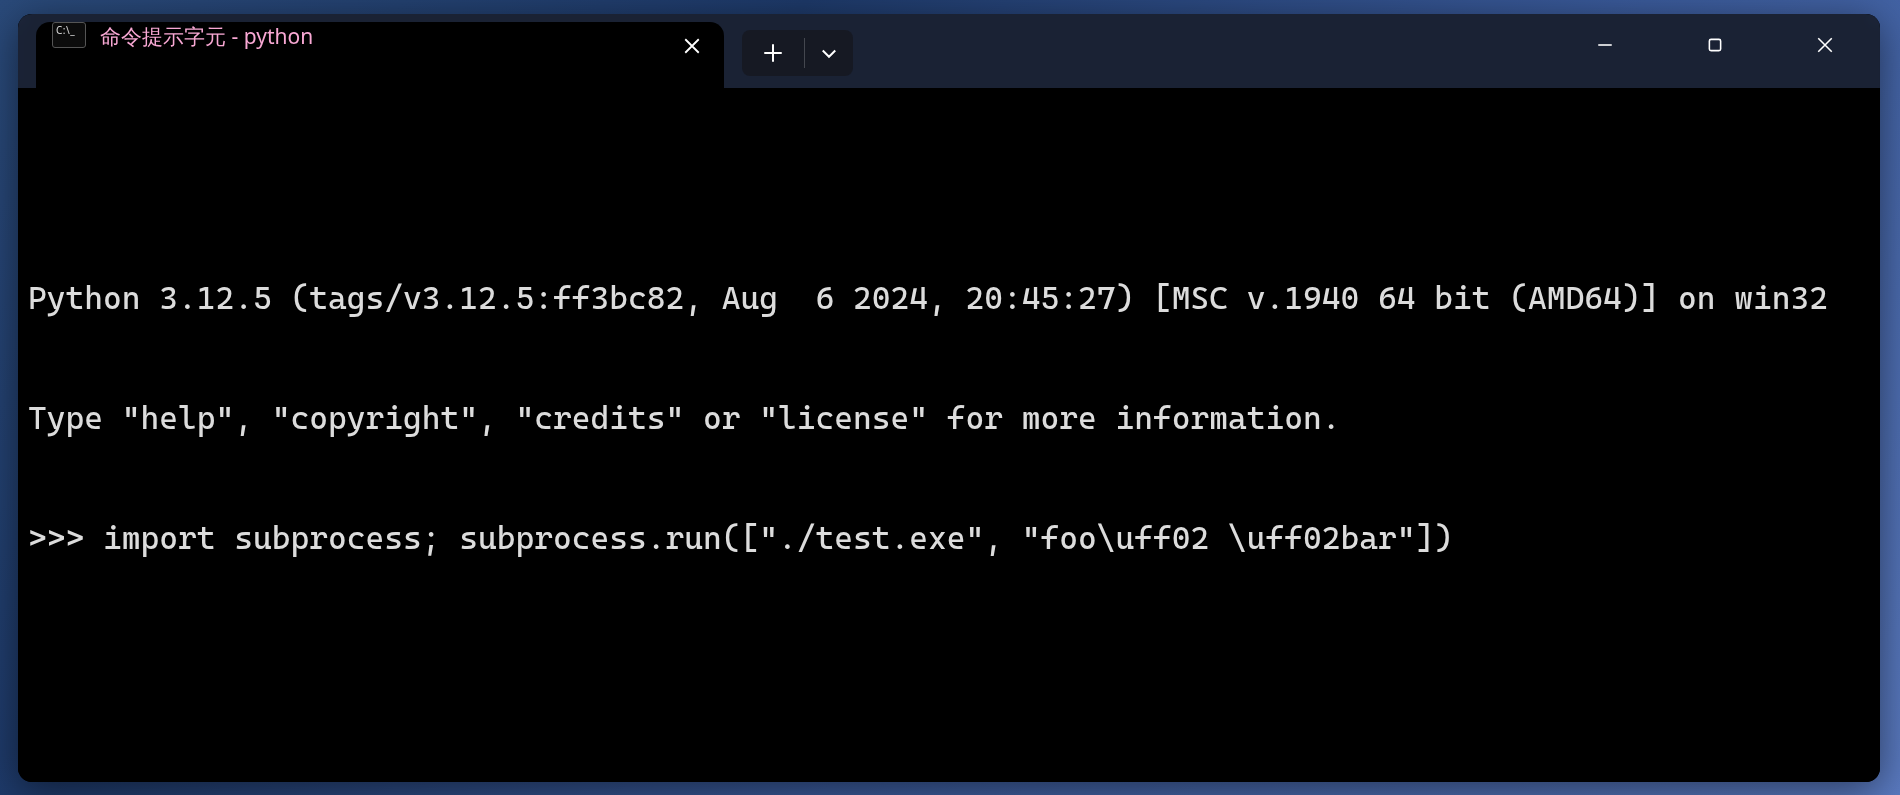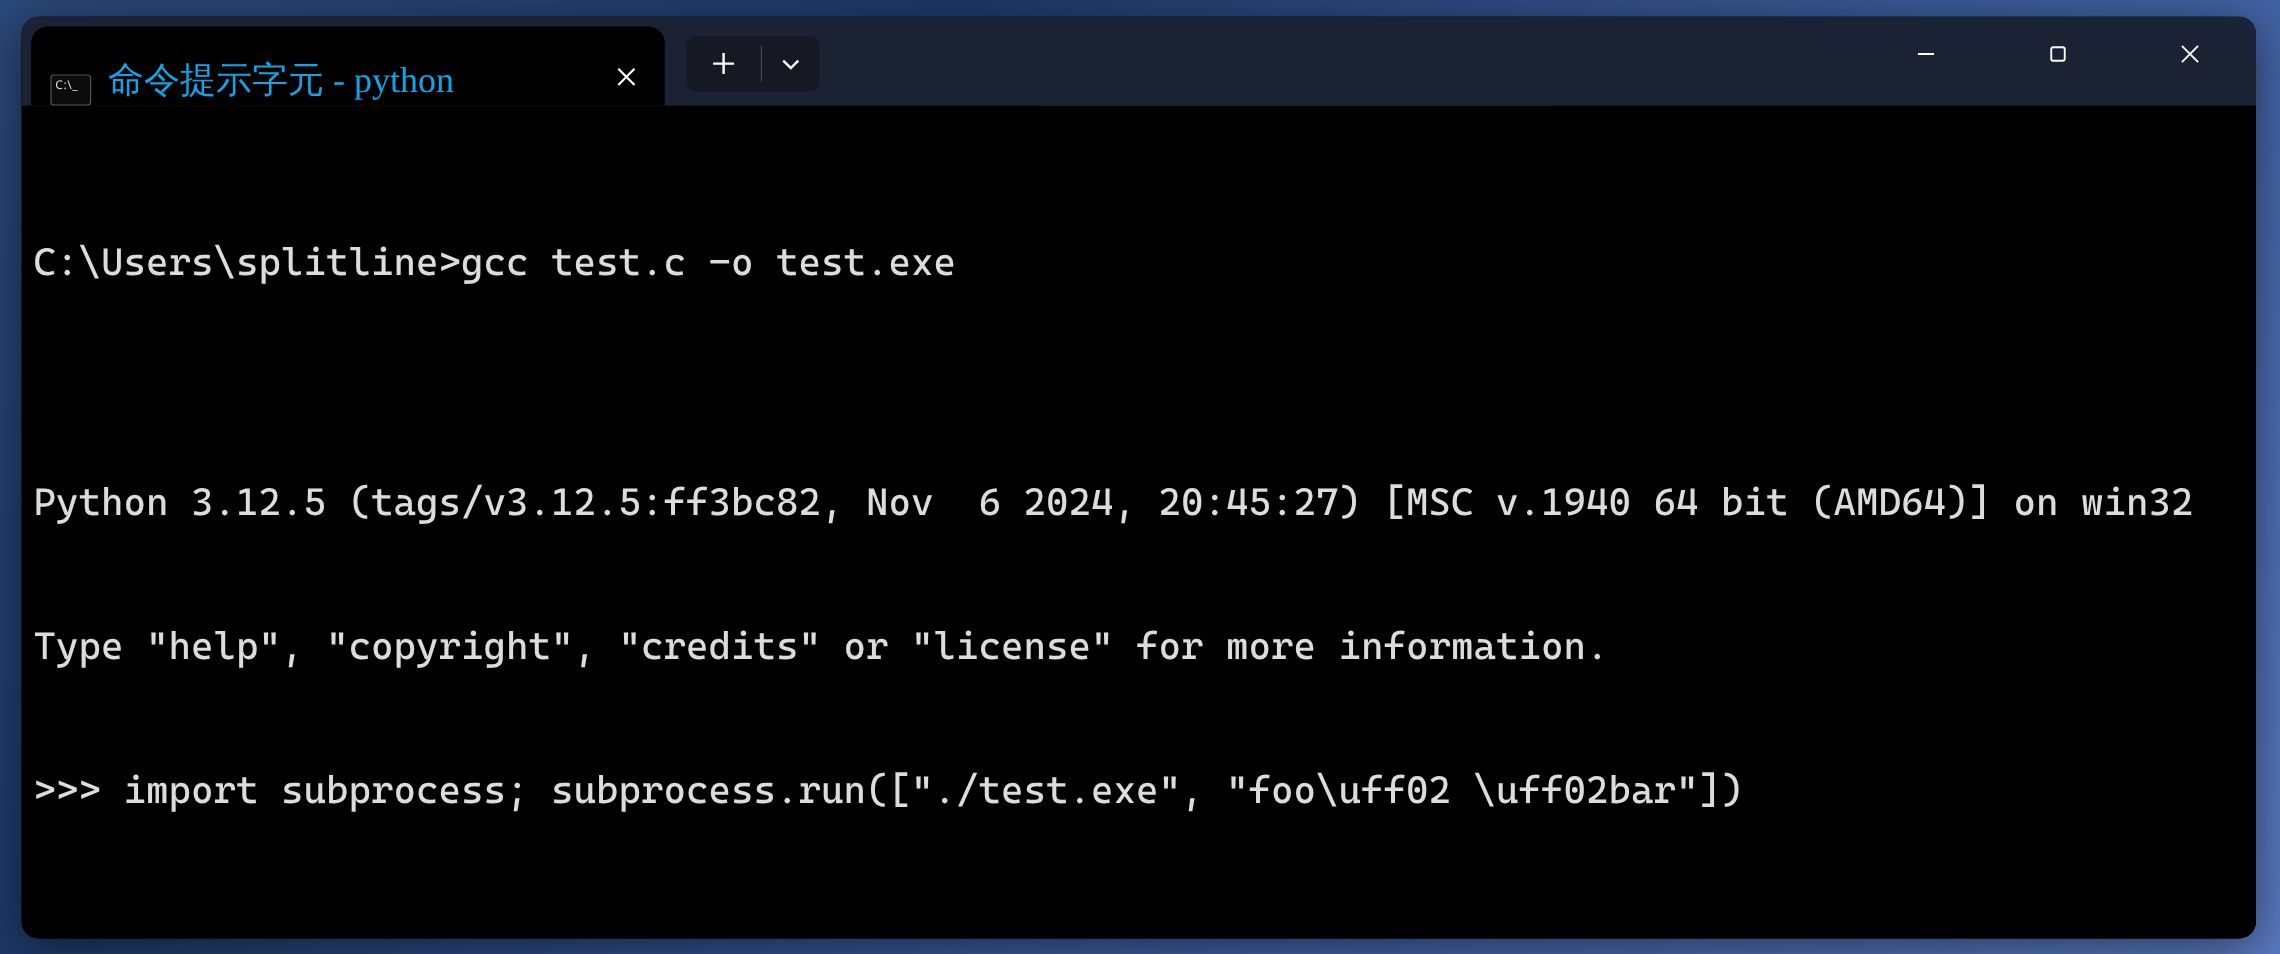--- a/index.html
+++ b/index.html
@@ -26,50 +26,49 @@
   .titlebar {
     height: 74px;
     background: rgba(35,45,70,0.75);
     backdrop-filter: blur(8px);
     display: flex;
     align-items: stretch;
     position: relative;
   }
   .tab {
     position: relative;
-    margin-left: 8px;
+    margin-left: 18px;
     margin-top: 8px;
     height: 66px;
-    width: 528px;
+    width: 688px;
     background: #000;
     border-radius: 14px 14px 0 0;
     display: flex;
-    align-items: flex-end;
+    align-items: flex-start;
     padding-left: 16px;
     color: #fff;
     gap: 14px;
   }
   .tab-icon {
     width: 34px; height: 26px;
     background: #0c0c0c;
     border: 1px solid #555;
     border-radius: 3px;
     position: relative;
     font-size: 10px;
     color: #ddd;
     line-height: 10px;
     padding: 2px 3px;
     letter-spacing: 0.5px;
   }
   .tab-title {
-    font-size: 30px;
-    color: #0ea5e9;
+    font-size: 21px;
+    color: #f9a8d4;
     font-weight: 400;
     flex: 1;
-    font-family: Liberation Serif, serif;
   }
   .tab-close {
     width: 48px; height: 48px;
     display: flex; align-items: center; justify-content: center;
     color: #fff;
     margin-right: 8px;
     border-radius: 6px;
   }
   .tab-close svg { width: 18px; height: 18px; }
   .newtab-group {
@@ -160,23 +159,22 @@
       </div>
       <div class="cap-btn">
         <svg viewBox="0 0 16 16">
             <path d="M2 2 L14 14 M14 2 L2 14" stroke="currentColor" stroke-width="1.4" fill="none"></path>
           </svg>
       </div>
     </div>
   </div>
 
   <div class="terminal">
-    <span class="line">C:\Users\splitline&gt;gcc test.c -o test.exe</span>
     <span class="line"></span>
-    <span class="line">Python 3.12.5 (tags/v3.12.5:ff3bc82, Nov  6 2024, 20:45:27) [MSC v.1940 64 bit (AMD64)] on win32</span>
+    <span class="line">Python 3.12.5 (tags/v3.12.5:ff3bc82, Aug  6 2024, 20:45:27) [MSC v.1940 64 bit (AMD64)] on win32</span>
     <span class="line">Type "help", "copyright", "credits" or "license" for more information.</span>
     <span class="line">&gt;&gt;&gt; import subprocess; subprocess.run(["./test.exe", "foo\uff02 \uff02bar"])</span>
     
     
     
     
     
   </div>
 </div>
 

